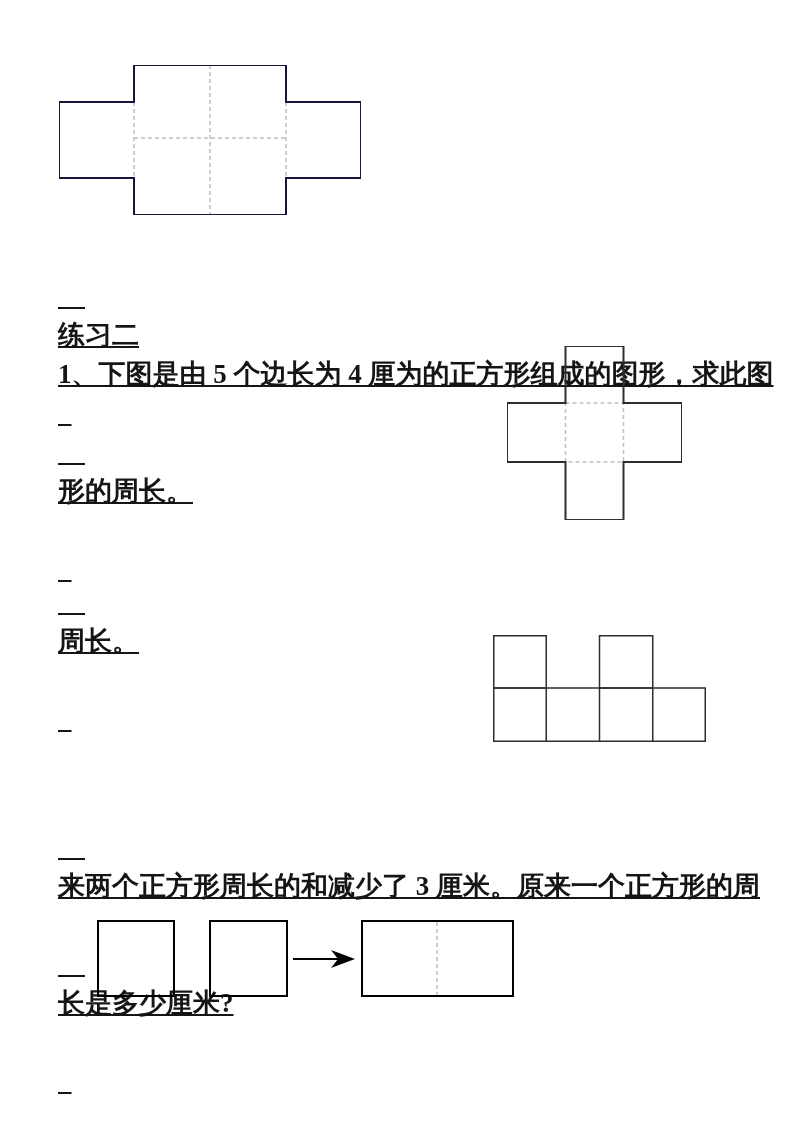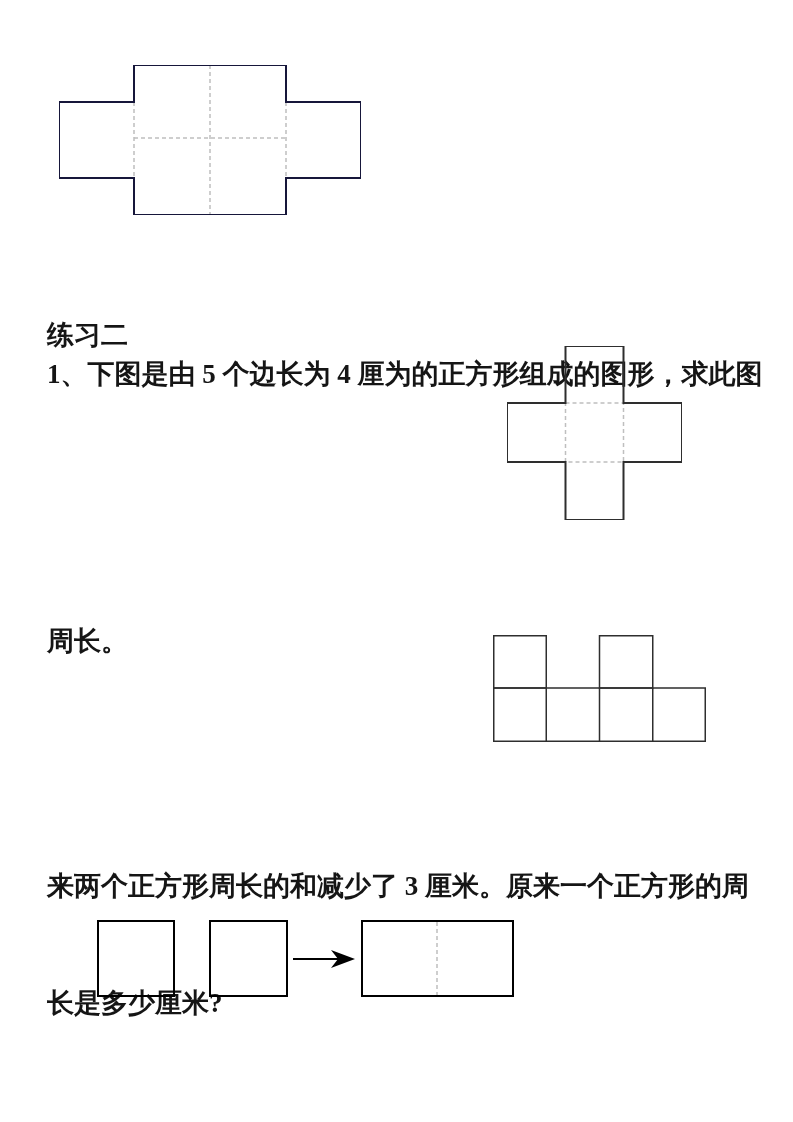--- a/index.html
+++ b/index.html
@@ -9,27 +9,28 @@
     width: 793px;
     height: 1122px;
     margin: 0 auto;
     background: var(--page_bg, #ffffff);
     overflow: hidden;
     font-family: "Liberation Serif", "DejaVu Serif", serif;
   }
   .fig { position: absolute; }
   .txt {
     position: absolute;
-    left: 47px;
+    left: 58px;
     width: 710px;
     color: var(--text, #151515);
     font-size: 27px;
     line-height: 39px;
     font-weight: 600;
     white-space: pre;
+    text-decoration: underline;
   }
   .heading { font-weight: 700; }
   .tline { display: block; }
   
   .sA { stroke: var(--fig_navy, #16163a); stroke-width: 2; fill: none; }
   .sB { stroke: var(--fig_dark, #2e2e2e); stroke-width: 2; fill: none; }
   .sC { stroke: var(--fig_dark, #2e2e2e); stroke-width: 1.5; fill: none; }
   .sD { stroke: var(--fig_black, #000000); stroke-width: 2; fill: none; }
   .dash { stroke: var(--fig_light_dash, #bfbfbf); stroke-width: 1.5; fill: none; stroke-dasharray: 4 3; }
   .arrowhead { fill: var(--fig_black, #000000); stroke: none; }
@@ -46,20 +47,21 @@
     <path class="dash" d="M227,37 V113"></path>
     <path class="sA" d="M75,0 H227 V37 H302 V113 H227 V150 H75 V113 H0 V37 H75 Z"></path>
   </svg>
 
   <div class="txt heading" style="top:238px;">
     <span class="tline">练习二</span>
   </div>
 
   <div class="txt" style="top:277px;">
     <span class="tline">1、下图是由 5 个边长为 4 厘为的正方形组成的图形，求此图</span>
+    <span class="tline">形的周长。</span>
   </div>
 
   <svg class="fig" style="left:507px; top:346px;" width="175" height="174" viewBox="0 0 175 174">
     <rect class="dash" x="58.5" y="57" width="58" height="59"></rect>
     <path class="sB" d="M58.5,0 H116.5 V57 H175 V116 H116.5 V174 H58.5 V116 H0 V57 H58.5 Z"></path>
   </svg>
 
   <div class="txt" style="top:544px;">
     <span class="tline">周长。</span>
   </div>

